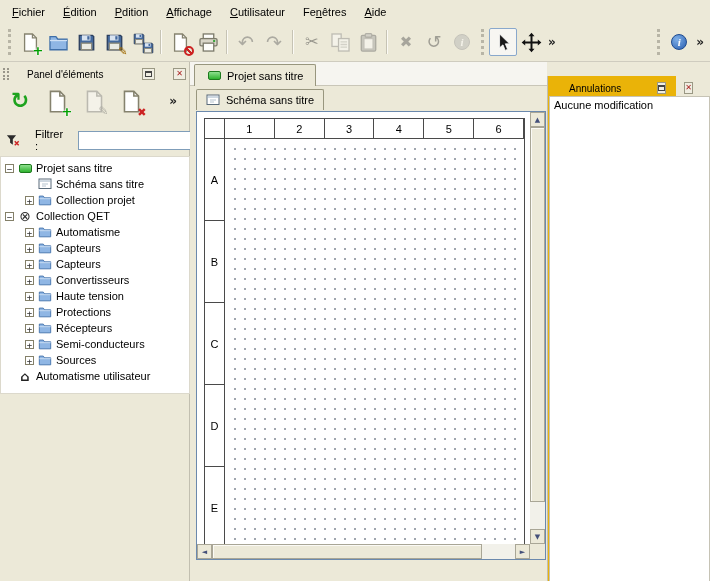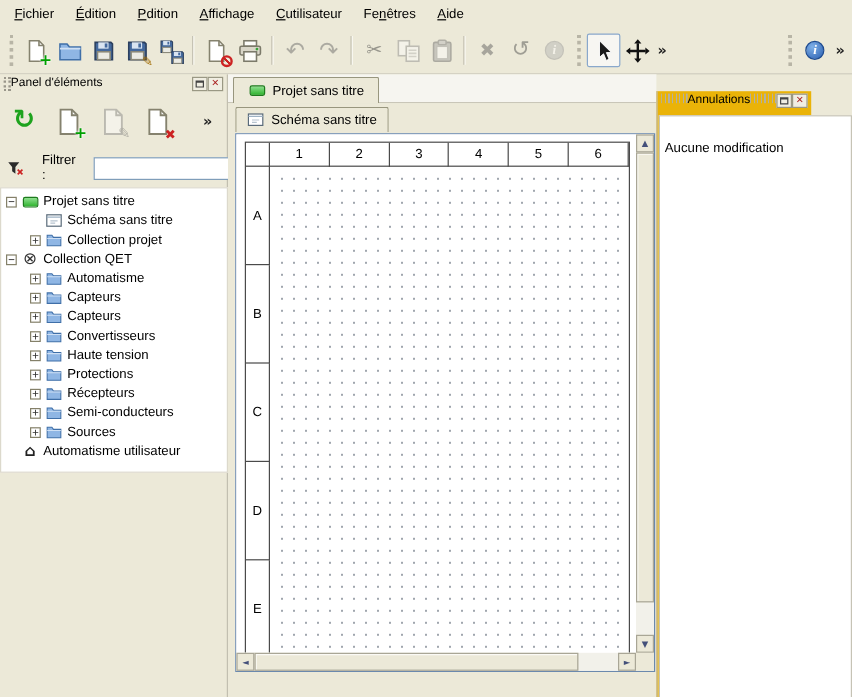--- a/index.html
+++ b/index.html
@@ -38,21 +38,21 @@
   .mini{position:absolute;width:14px;height:14px}
   .mini svg{width:100%;height:100%}
   .m1{left:0;top:0}.m2{right:-2px;bottom:-2px}
   .circlei{width:16px;height:16px;border-radius:50%;display:flex;align-items:center;justify-content:center;
            font:italic 700 11px "Liberation Serif","DejaVu Serif",serif}
   .circlei.blue{background:radial-gradient(circle at 35% 30%,#7fb0e8,#2a5fb0);color:#fff;border:1px solid #1d4a8f}
   .circlei.gray{background:#b5b2a4;color:#fff;border:1px solid #979482}
   .proj{display:inline-block;width:13px;height:9px;background:linear-gradient(#8fe08f,#2fb32f);border:1px solid #1d7a1d;border-radius:2px}
 
   
-  .dock-header{position:absolute;left:0;top:2px;height:16px;display:flex;align-items:flex-start;padding:0 3px;gap:0;width:100%}
+  .dock-header{position:absolute;left:0;top:2px;height:16px;display:flex;align-items:flex-end;padding:0 3px;gap:18px;width:100%}
   .dock-title{font-size:10px;white-space:nowrap}
   .spacer{flex:1}
   .vgrip{width:6px;height:12px;border-left:2px dotted #99968a;border-right:2px dotted #99968a}
   .hgrip{flex:1;height:8px;background:repeating-linear-gradient(90deg,#b3b0a1 0 1px,transparent 1px 3px)}
   .dock-btn{width:13px;height:12px;border:1px solid #9a9884;background:#f0eee2;display:flex;align-items:center;justify-content:center;
             font-size:8px;line-height:1;color:#a22;font-family:"DejaVu Sans",sans-serif;cursor:default}
   .floatglyph{display:block;width:7px;height:6px;border:1px solid #444;border-top-width:2px}
 
   
   .left-dock{position:absolute;left:0;top:62px;width:190px;height:519px;background:#ece9d8;border-right:1px solid #c2bfb0}
@@ -98,21 +98,21 @@
   .sbtn{position:absolute;width:15px;height:15px;background:#ece9d8;border:1px solid #a9a696;color:#44507a;
         display:flex;align-items:center;justify-content:center;font-size:7px;font-family:"DejaVu Sans",sans-serif;cursor:default}
   .up{top:0;left:0}.down{bottom:0;left:0}.left{left:0;top:0}.right{right:0;top:0}
   .vthumb{position:absolute;left:0;top:15px;width:15px;height:375px;background:#ece9d8;border:1px solid #a9a696;box-shadow:inset 1px 1px 0 #fbfaf5}
   .hthumb{position:absolute;top:0;left:15px;height:15px;width:270px;background:#ece9d8;border:1px solid #a9a696;box-shadow:inset 1px 1px 0 #fbfaf5}
   .sbcorner{position:absolute;right:0;bottom:0;width:15px;height:15px;background:#ece9d8}
 
   
   .right-dock{position:absolute;left:547px;top:76px;width:129px;height:519px;background:#eab308;border-left:1px solid #c2bfb0}
   .undo-list{position:absolute;left:1px;top:20px;width:161px;height:497px;background:#fff;border:1px solid #c6c3b5}
-  .undo-item{padding:21px 4px;font-size:11px;cursor:default}
+  .undo-item{padding:2px 4px;font-size:11px;cursor:default}
 </style>
 </head>
 <body>
 
 <div id="app">
 
   <div class="menubar" id="menubar">
       <span class="menu-item"><span></span><span class="accel">F</span><span>ichier</span></span>
       <span class="menu-item"><span></span><span class="accel">É</span><span>dition</span></span>
       <span class="menu-item"><span></span><span class="accel">P</span><span>dition</span></span>

